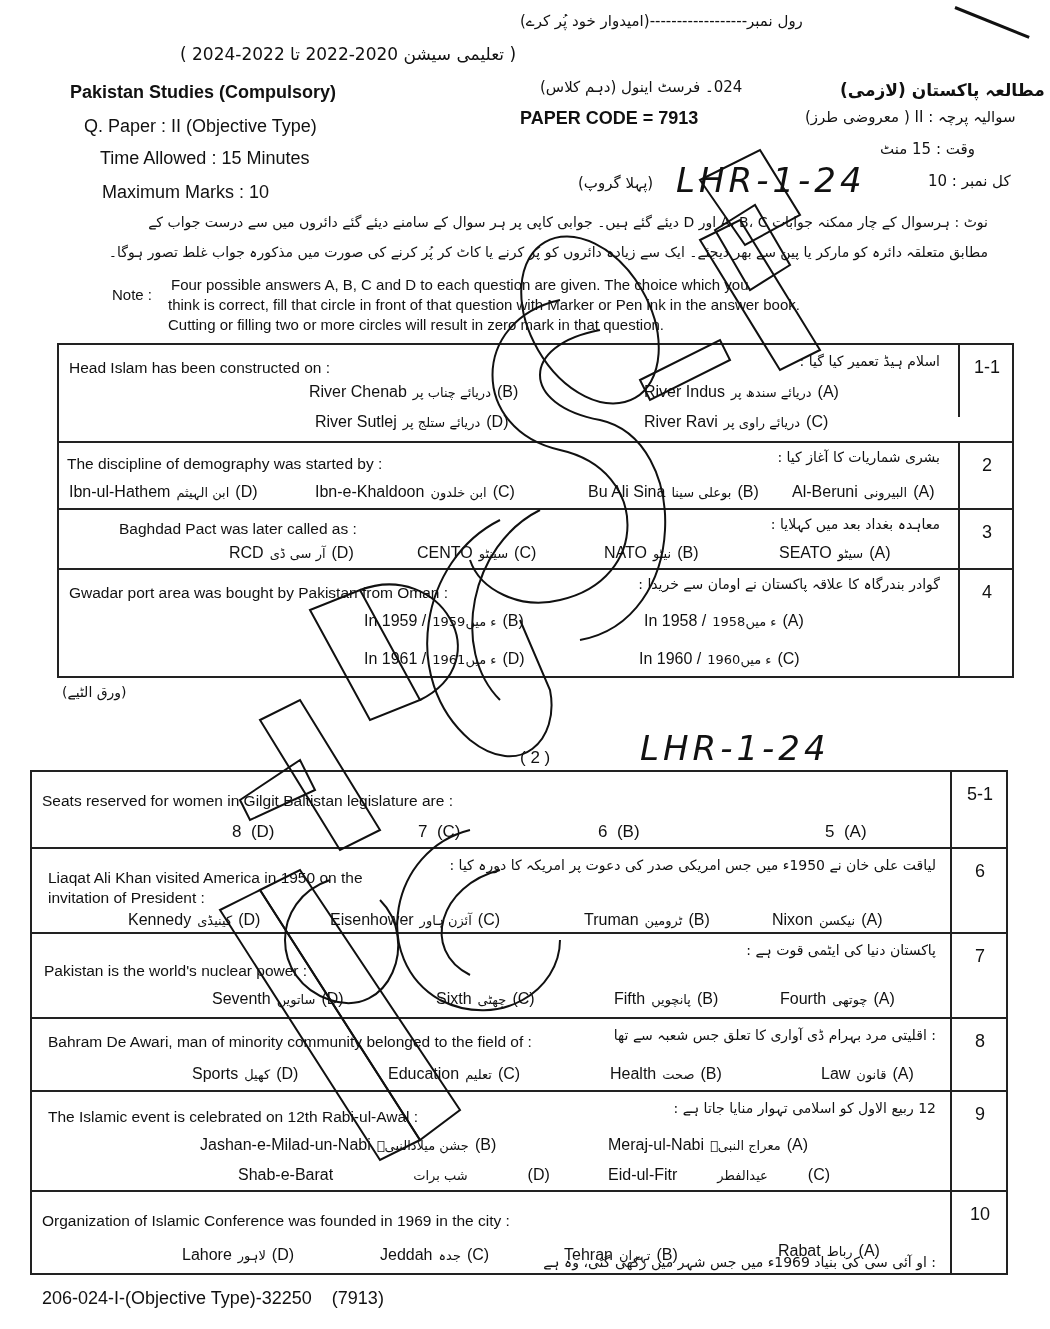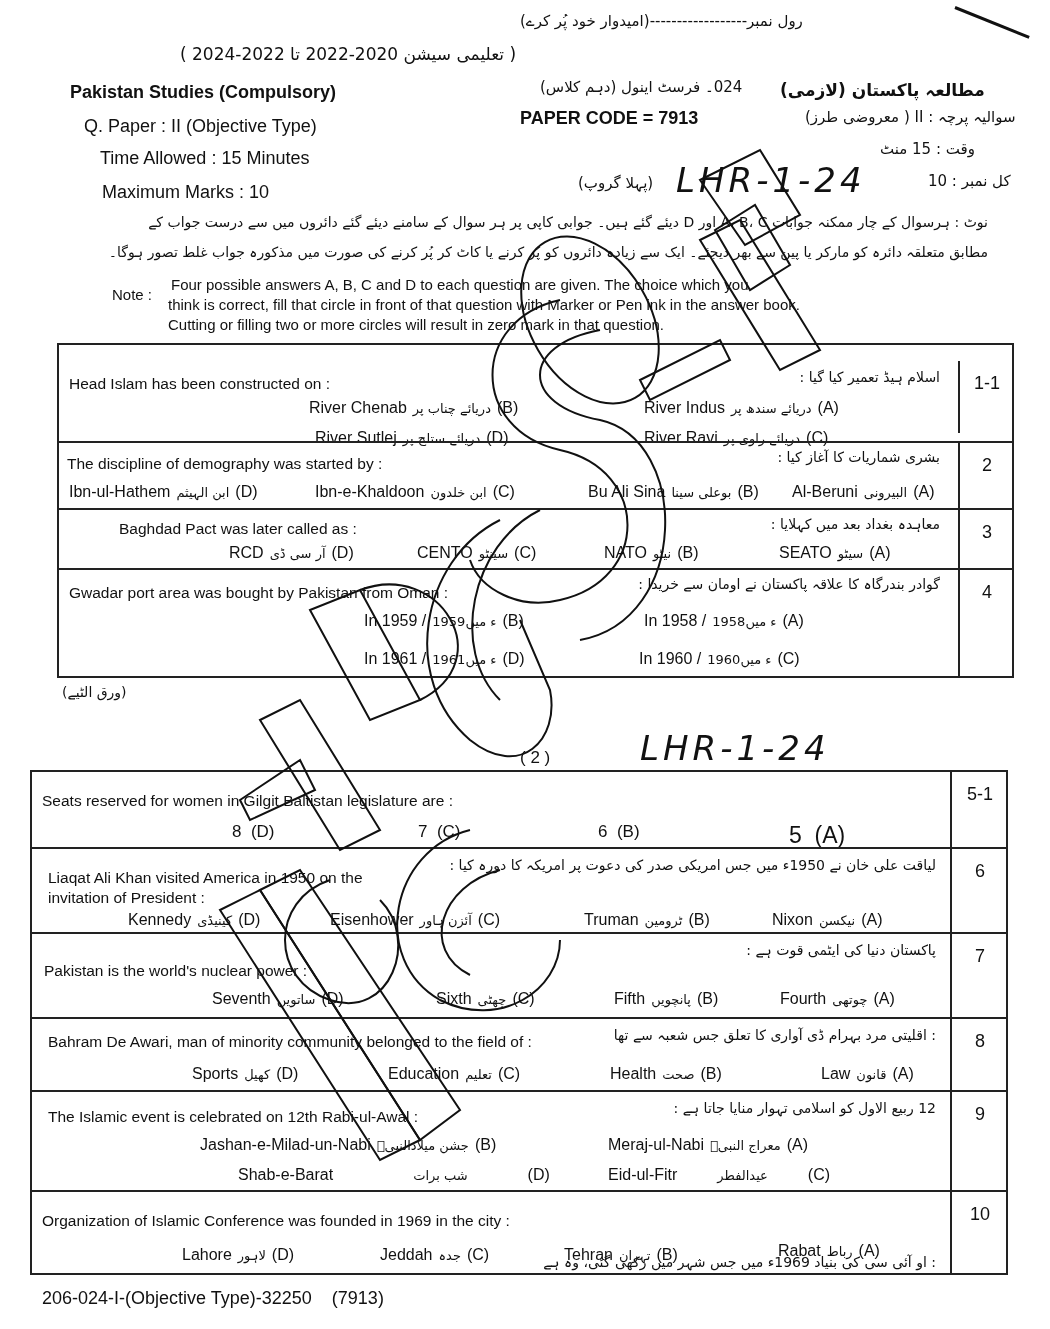--- a/index.html
+++ b/index.html
@@ -30,21 +30,21 @@
 <body>
 
 <div class="abs" style="left:955px;top:6px;width:80px;height:3px;background:#111;transform:rotate(22deg);transform-origin:left;"></div>
 
 <div class="abs urdu t15" style="left:520px;top:12px;">
   <span>رول نمبر</span><span>------------------</span><span>(امیدوار خود پُر کرے)</span>
 </div>
 <div class="abs urdu t17" style="left:180px;top:44px;">( تعلیمی سیشن 2020-2022 تا 2022-2024 )</div>
 
 <div class="abs bold t18" style="left:70px;top:82px;">Pakistan Studies (Compulsory)</div>
-<div class="abs urdu bold t17" style="left:780px;top:80px;">مطالعہ پاکستان (لازمی)</div>
+<div class="abs urdu bold t17" style="left:840px;top:80px;">مطالعہ پاکستان (لازمی)</div>
 <div class="abs urdu t15" style="left:540px;top:78px;">024۔ فرسٹ اینول (دہم کلاس)</div>
 
 <div class="abs t18" style="left:84px;top:116px;">Q. Paper : II (Objective Type)</div>
 <div class="abs bold t18" style="left:520px;top:108px;">PAPER CODE = 7913</div>
 <div class="abs urdu t15" style="left:805px;top:108px;">سوالیہ پرچہ : II ( معروضی طرز)</div>
 
 <div class="abs t18" style="left:100px;top:148px;">Time Allowed :  15 Minutes</div>
 <div class="abs urdu t15" style="left:880px;top:140px;">وقت :  15 منٹ</div>
 
 <div class="abs t18" style="left:102px;top:182px;">Maximum Marks  :  10</div>
@@ -55,21 +55,21 @@
 <div class="abs urdu t14" style="right:62px;top:214px;">نوٹ : ہرسوال کے چار ممکنہ جوابات A، B، C اور D دیئے گئے ہیں۔ جوابی کاپی پر ہر سوال کے سامنے دیئے گئے دائروں میں سے درست جواب کے</div>
 <div class="abs urdu t14" style="right:62px;top:244px;">مطابق متعلقہ دائرہ کو مارکر یا پین سے بھر دیجئے۔ ایک سے زیادہ دائروں کو پُر کرنے یا کاٹ کر پُر کرنے کی صورت میں مذکورہ جواب غلط تصور ہوگا۔</div>
 
 <div class="abs t15" style="left:112px;top:286px;">Note :</div>
 <div class="abs t15" style="left:171px;top:276px;">Four possible answers A, B, C and D to each question are given. The choice which you</div>
 <div class="abs t15" style="left:168px;top:296px;">think is correct, fill that circle in front of that question with Marker or Pen ink in the answer book.</div>
 <div class="abs t15" style="left:168px;top:316px;">Cutting or filling two or more circles will result in zero mark in that question.</div>
 
 <div class="tbl" style="left:57px;top:343px;width:957px;height:335px;">
 
-  <div class="row first" style="top:16px;height:72px;">
+  <div class="row first" style="top:0;height:72px;">
     <div class="q-en" style="left:10px;top:14px;">Head Islam has been constructed on :</div>
     <div class="q-ur" style="right:72px;top:8px;">اسلام ہیڈ تعمیر کیا گیا :</div>
     <div class="opt" style="left:250px;top:38px;"><span>River Chenab</span><span class="ur">دریائے چناب پر</span><span>(B)</span></div>
     <div class="opt" style="left:585px;top:38px;"><span>River Indus</span><span class="ur">دریائے سندھ پر</span><span>(A)</span></div>
     <div class="opt" style="left:256px;top:68px;"><span>River Sutlej</span><span class="ur">دریائے ستلج پر</span><span>(D)</span></div>
     <div class="opt" style="left:585px;top:68px;"><span>River Ravi</span><span class="ur">دریائے راوی پر</span><span>(C)</span></div>
     <div class="numcol" style="left:899px;width:56px;">1-1</div>
   </div>
 
   <div class="row" style="top:96px;height:67px;">
@@ -108,21 +108,21 @@
 <div class="abs t17" style="left:520px;top:748px;">( 2 )</div>
 <div class="abs handnote" style="left:640px;top:728px;">LHR-1-24</div>
 
 <div class="tbl" style="left:30px;top:770px;width:978px;height:505px;">
 
   <div class="row first" style="top:0;height:75px;">
     <div class="q-en" style="left:10px;top:20px;">Seats reserved for women in Gilgit Baltistan legislature are :</div>
     <div class="opt" style="left:200px;top:50px;font-size:17px;"><span>8</span>&nbsp;&nbsp;<span>(D)</span></div>
     <div class="opt" style="left:386px;top:50px;font-size:17px;"><span>7</span>&nbsp;&nbsp;<span>(C)</span></div>
     <div class="opt" style="left:566px;top:50px;font-size:17px;"><span>6</span>&nbsp;&nbsp;<span>(B)</span></div>
-    <div class="opt" style="left:757px;top:50px;font-size:23px;"><span>5</span>&nbsp;&nbsp;<span>(A)</span></div>
+    <div class="opt" style="left:793px;top:50px;font-size:17px;"><span>5</span>&nbsp;&nbsp;<span>(A)</span></div>
     <div class="numcol" style="left:918px;width:58px;">5-1</div>
   </div>
 
   <div class="row" style="top:75px;height:85px;">
     <div class="q-en" style="left:16px;top:20px;">Liaqat Ali Khan visited America in 1950 on the</div>
     <div class="q-en" style="left:16px;top:40px;">invitation of President :</div>
     <div class="q-ur" style="right:70px;top:8px;">لیاقت علی خان نے 1950ء میں جس امریکی صدر کی دعوت پر امریکہ کا دورہ کیا :</div>
     <div class="opt" style="left:96px;top:62px;"><span>Kennedy</span><span class="ur">کینیڈی</span><span>(D)</span></div>
     <div class="opt" style="left:298px;top:62px;"><span>Eisenhower</span><span class="ur">آئزن ہاور</span><span>(C)</span></div>
     <div class="opt" style="left:552px;top:62px;"><span>Truman</span><span class="ur">ٹرومین</span><span>(B)</span></div>

